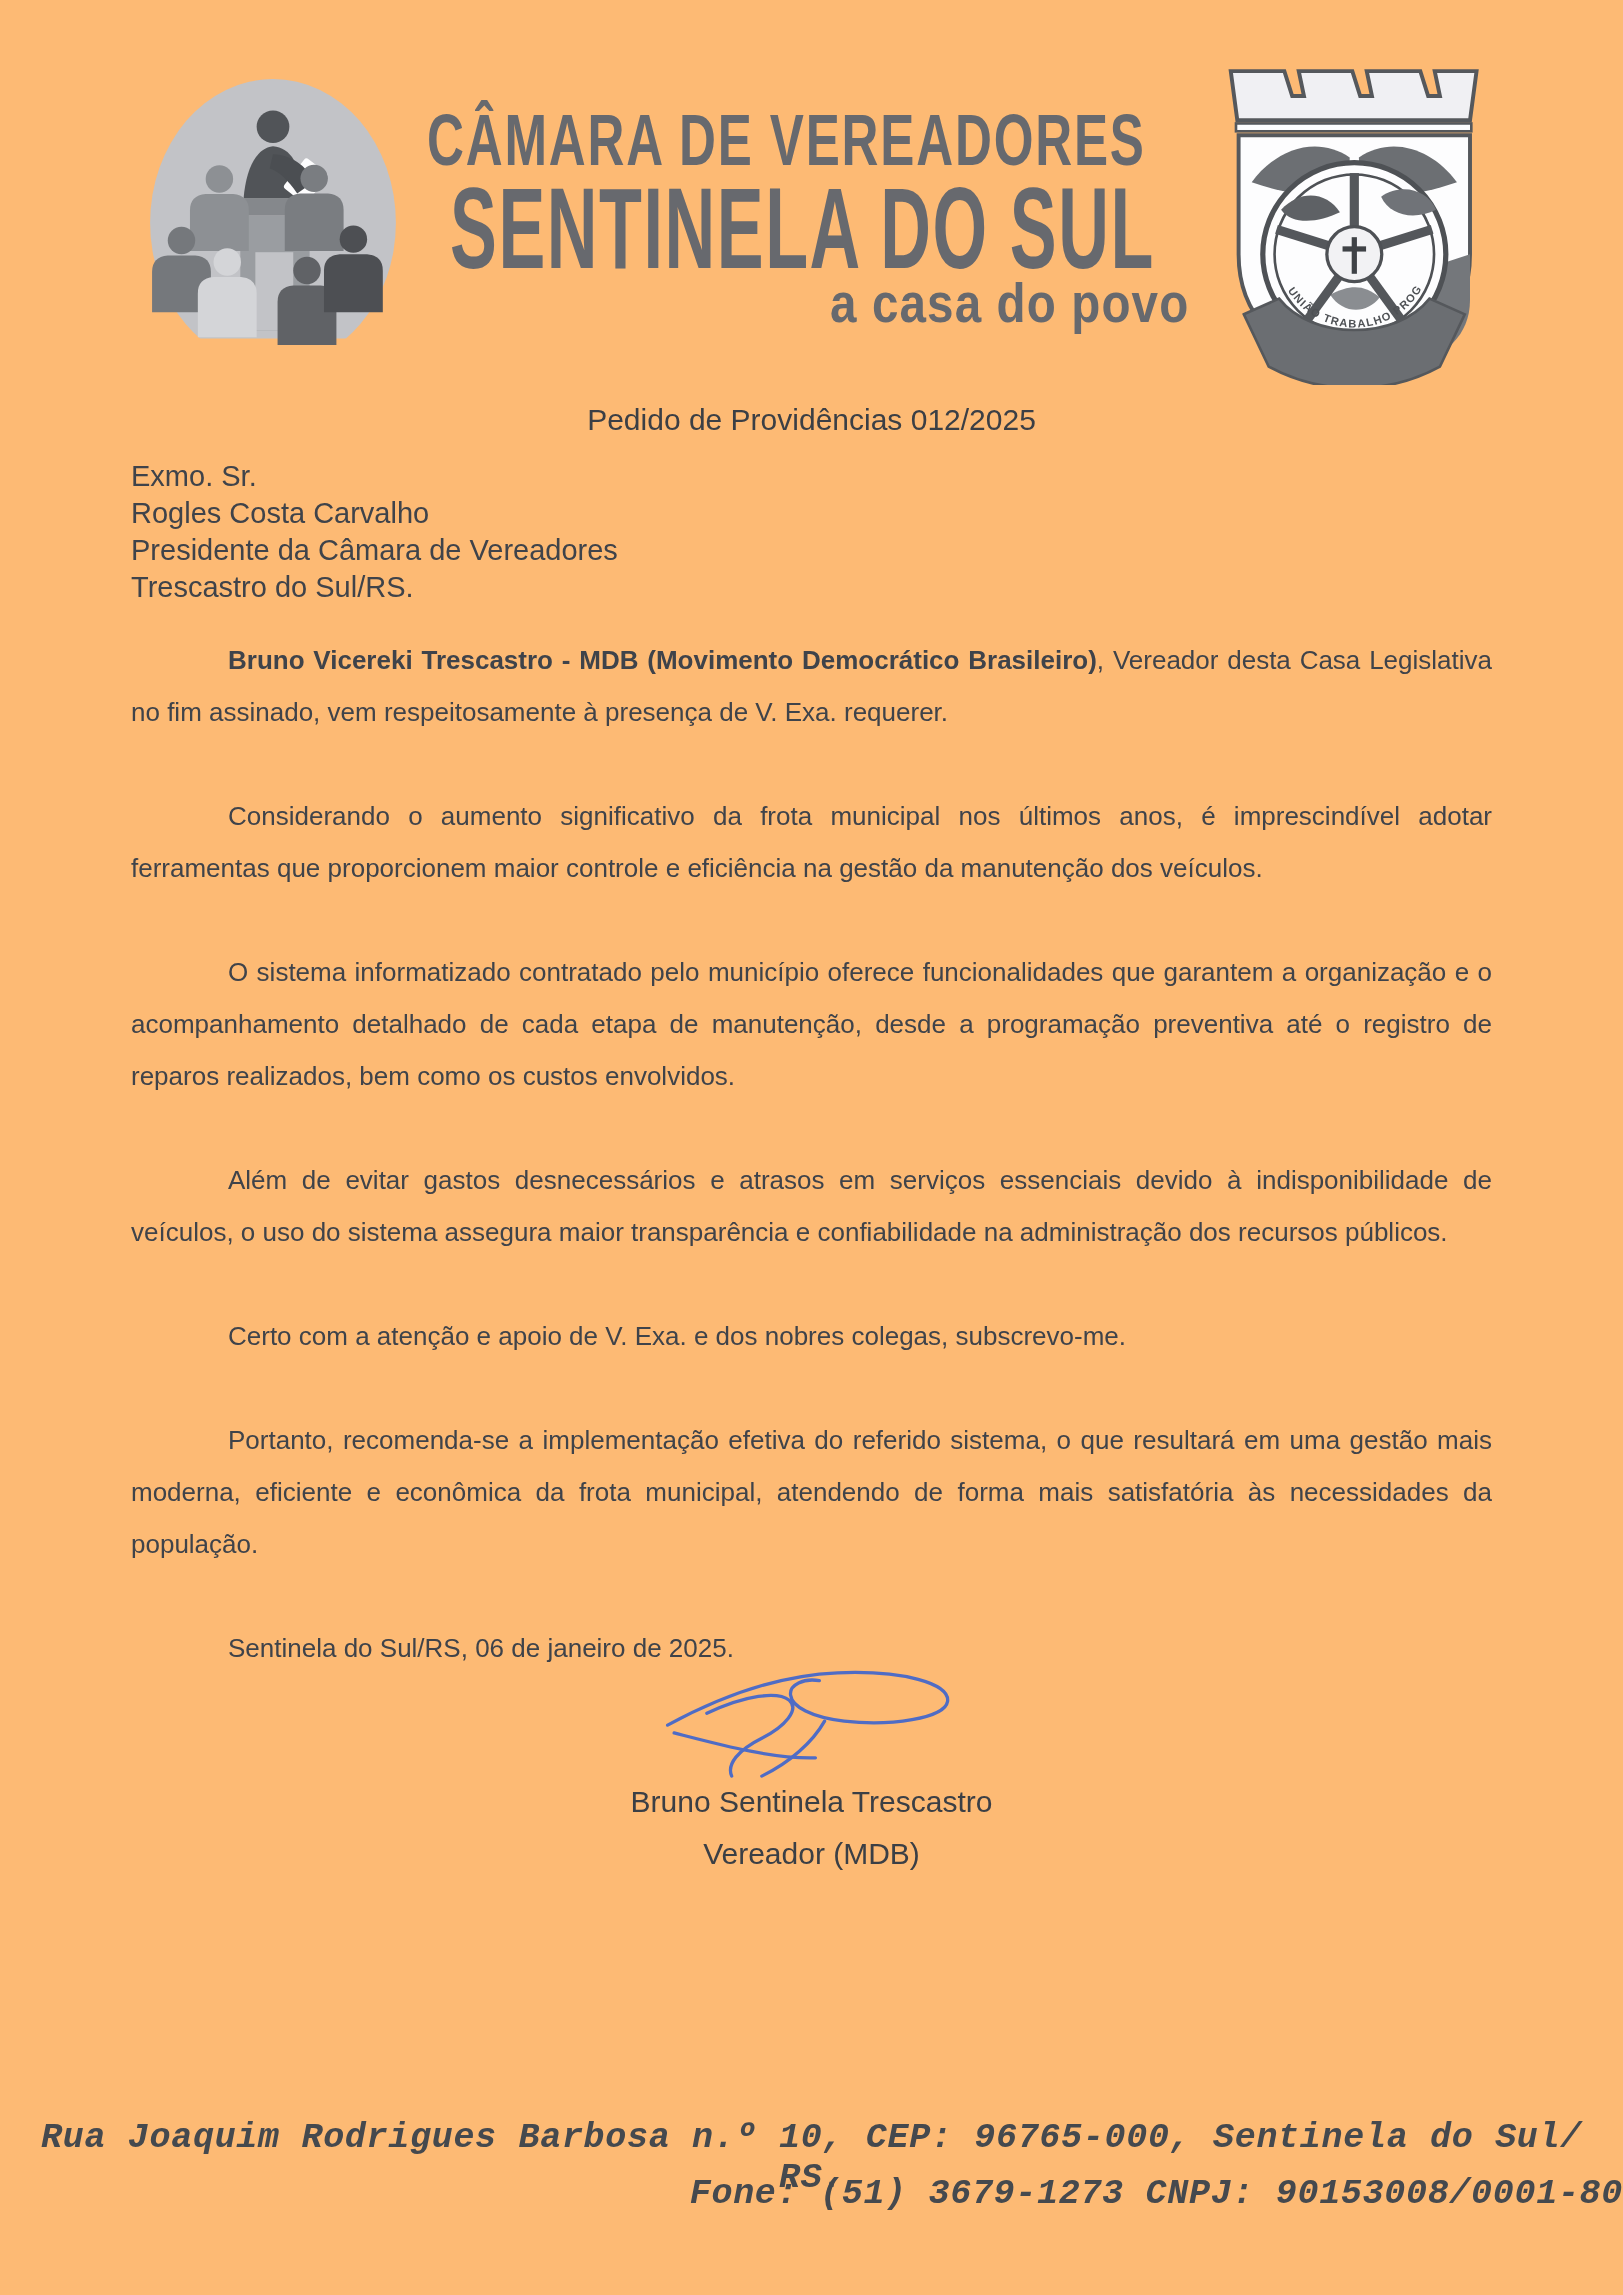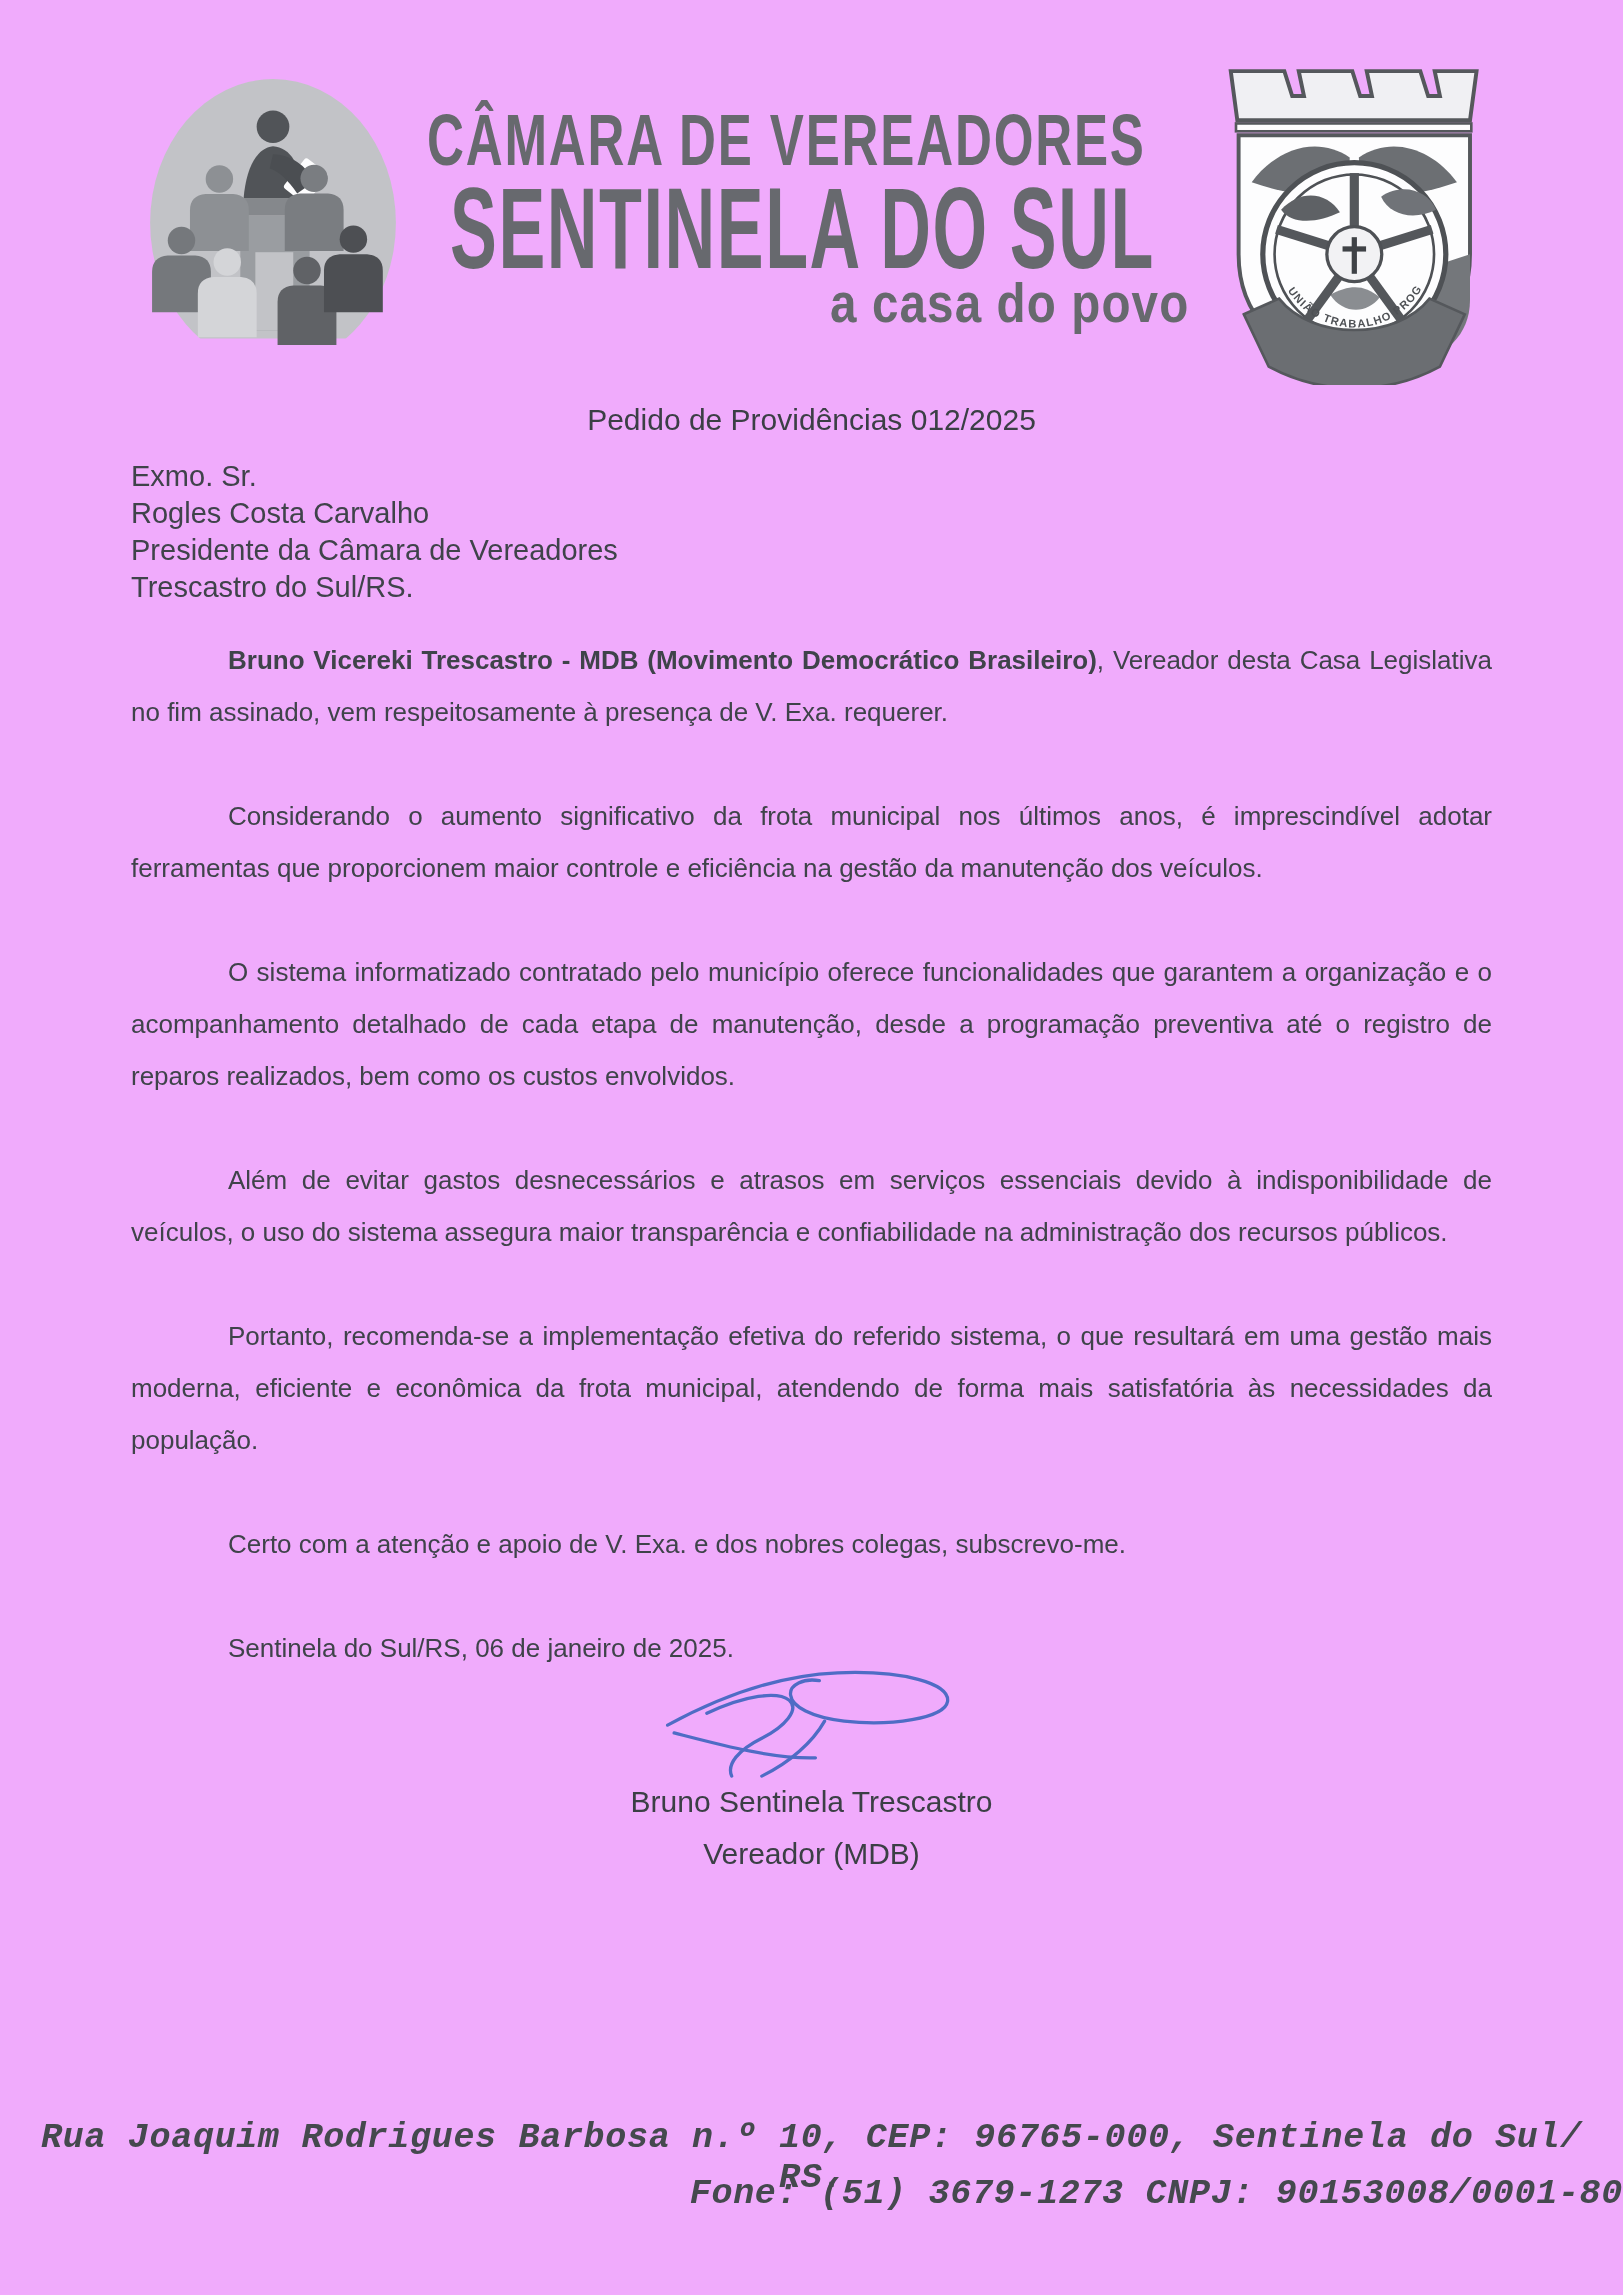--- a/index.html
+++ b/index.html
@@ -1,20 +1,20 @@
 <!DOCTYPE html>
 <html lang="pt" style="font-size:10.5px"><head>
 <meta charset="utf-8">
 <style>
   html,body{margin:0;padding:0;background:#d9d9dc;}
   .page{
     position:relative;
     width:1623px;height:2295px;
     margin:0 auto;
-    background:#f0abfc;
+    background:#fdba74;
     overflow:hidden;
     font-family:"Liberation Sans",sans-serif;
     color:#3f434a;
   }
 
   
   .org-line{
     position:absolute;
     font-weight:bold;
     color:#67696e;
@@ -167,23 +167,23 @@
       <div class="addr b">Rogles Costa Carvalho</div>
       <div class="addr">Presidente da Câmara de Vereadores</div>
       <div class="addr">Trescastro do Sul/RS.</div>
     </div>
 
     <p class="para"><span style="font-weight:bold">Bruno Vicereki Trescastro - MDB (Movimento Democrático Brasileiro)</span><span>, Vereador desta Casa Legislativa no fim assinado, vem respeitosamente à presença de V. Exa. requerer.</span></p>
 
     <p class="para">Considerando o aumento significativo da frota municipal nos últimos anos, é imprescindível adotar ferramentas que proporcionem maior controle e eficiência na gestão da manutenção dos veículos.</p>
     <p class="para">O sistema informatizado contratado pelo município oferece funcionalidades que garantem a organização e o acompanhamento detalhado de cada etapa de manutenção, desde a programação preventiva até o registro de reparos realizados, bem como os custos envolvidos.</p>
     <p class="para">Além de evitar gastos desnecessários e atrasos em serviços essenciais devido à indisponibilidade de veículos, o uso do sistema assegura maior transparência e confiabilidade na administração dos recursos públicos.</p>
+    <p class="para single">Certo com a atenção e apoio de V. Exa. e dos nobres colegas, subscrevo-me.</p>
+
     <p class="para">Portanto, recomenda-se a implementação efetiva do referido sistema, o que resultará em uma gestão mais moderna, eficiente e econômica da frota municipal, atendendo de forma mais satisfatória às necessidades da população.</p>
-
-    <p class="para single">Certo com a atenção e apoio de V. Exa. e dos nobres colegas, subscrevo-me.</p>
     <p class="para single" style="margin-bottom:0">Sentinela do Sul/RS, 06 de janeiro de 2025.</p>
 
     <div class="sig-block">
       <svg class="sig-svg" width="367" height="121" viewBox="0 0 560 185" aria-hidden="true">
         <g fill="none" stroke="#4f6cc5" stroke-width="5" stroke-linecap="round">
           <path d="M60,98 C130,60 220,22 320,18 C420,14 492,34 488,62 C484,88 400,100 330,92 C280,86 250,70 248,52 C246,36 268,26 292,30"></path>
           <path d="M120,80 C180,52 228,46 246,60 C262,74 240,100 204,118 C168,136 150,158 158,176"></path>
           <path d="M70,110 C140,128 220,150 286,148"></path>
           <path d="M300,92 C282,124 246,156 204,176"></path>
         </g>

